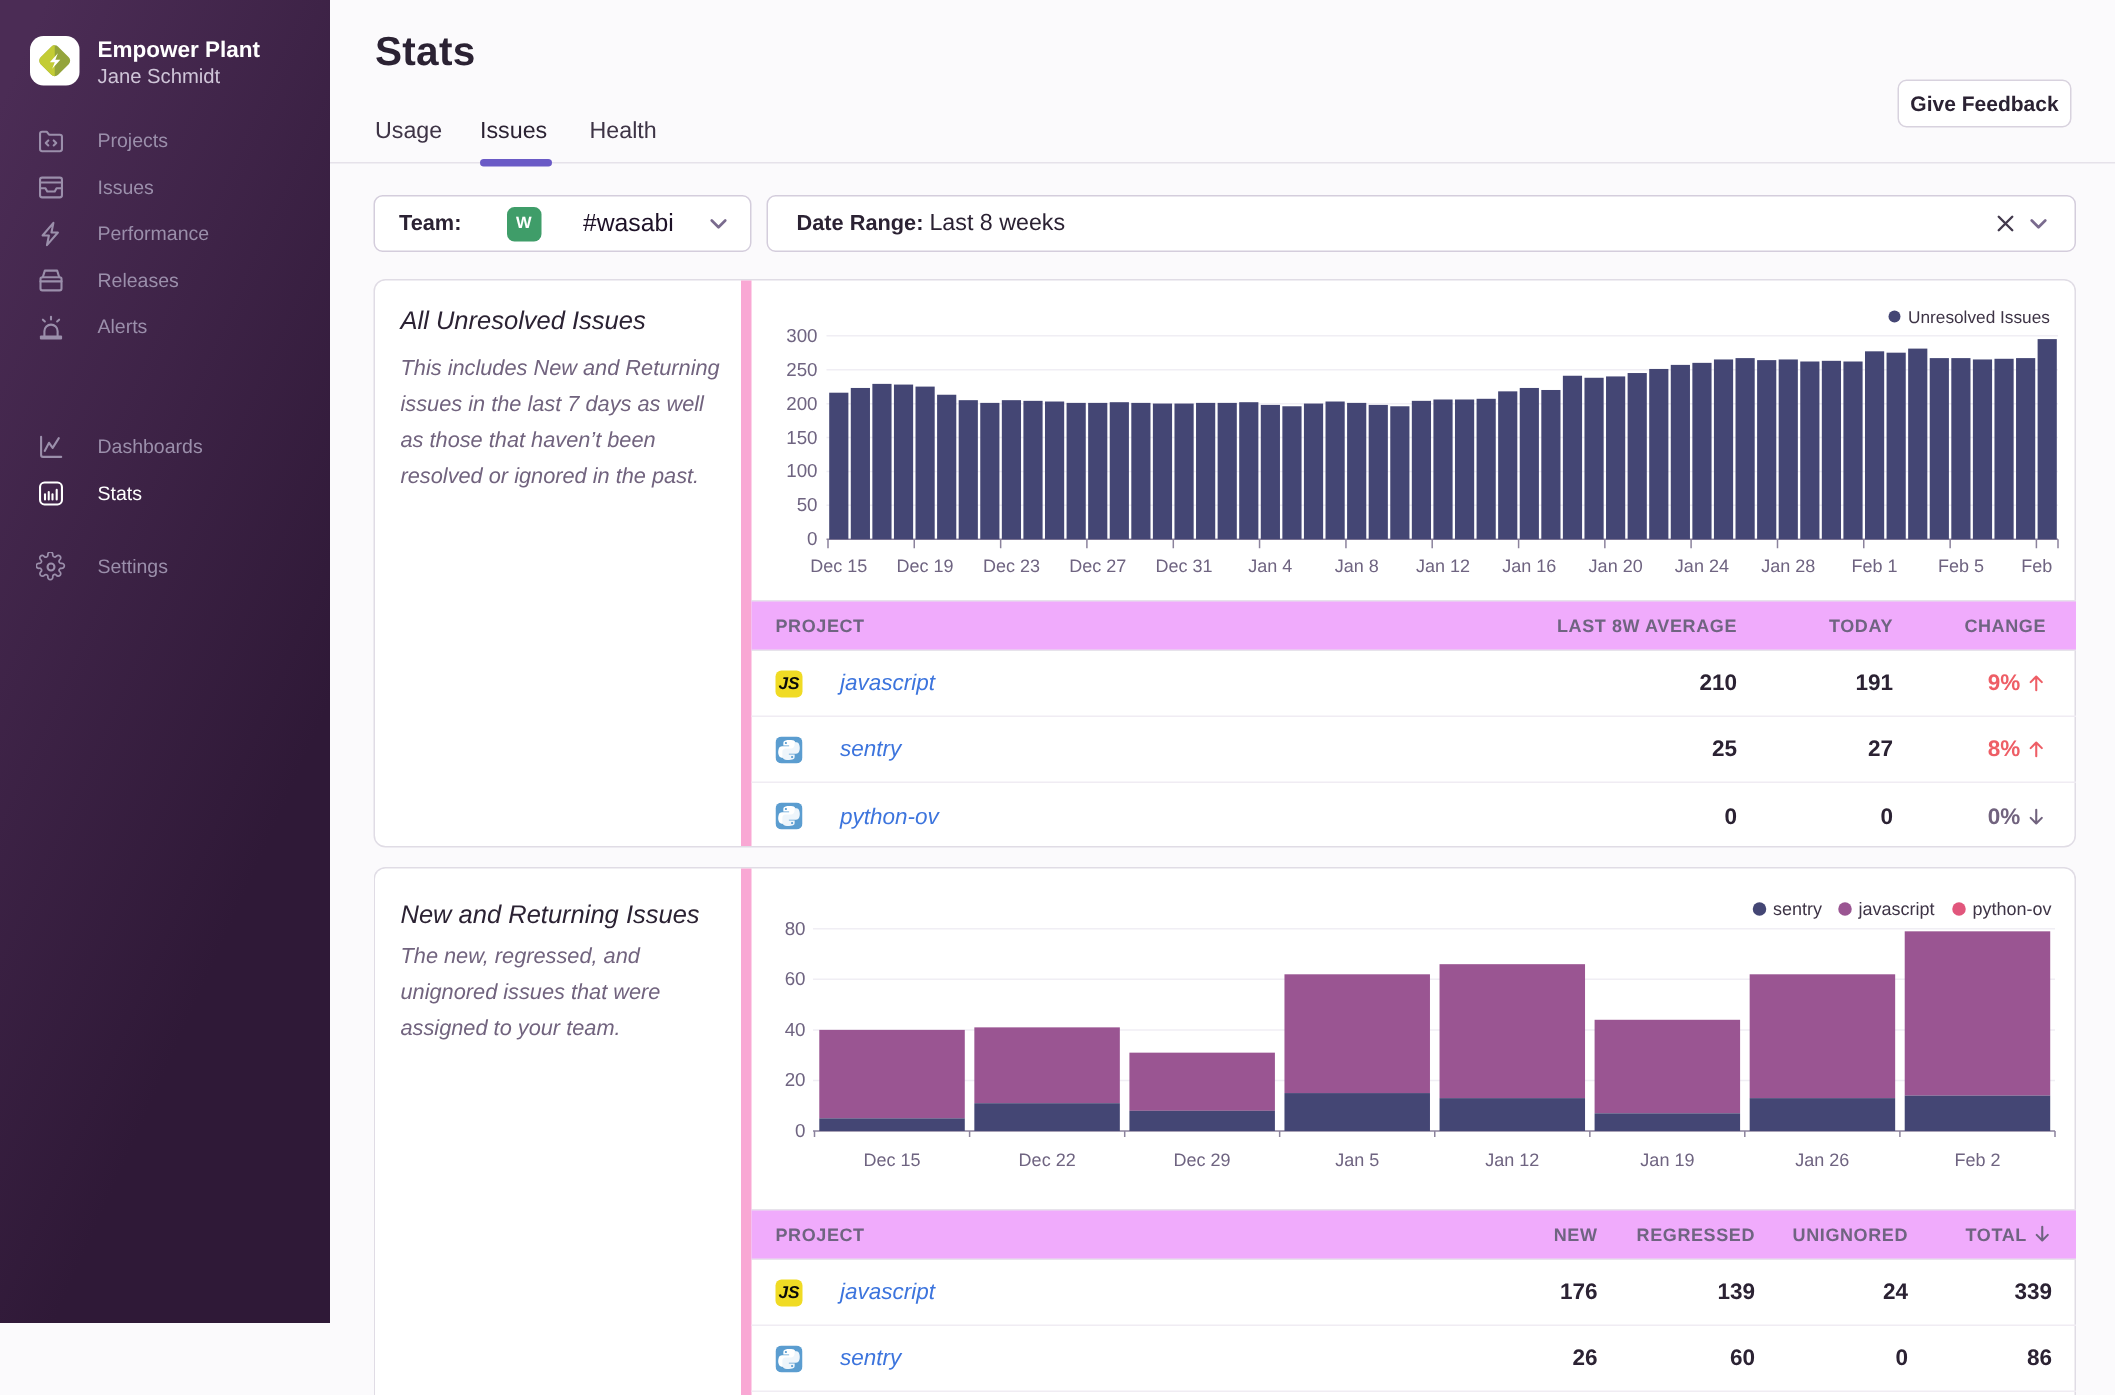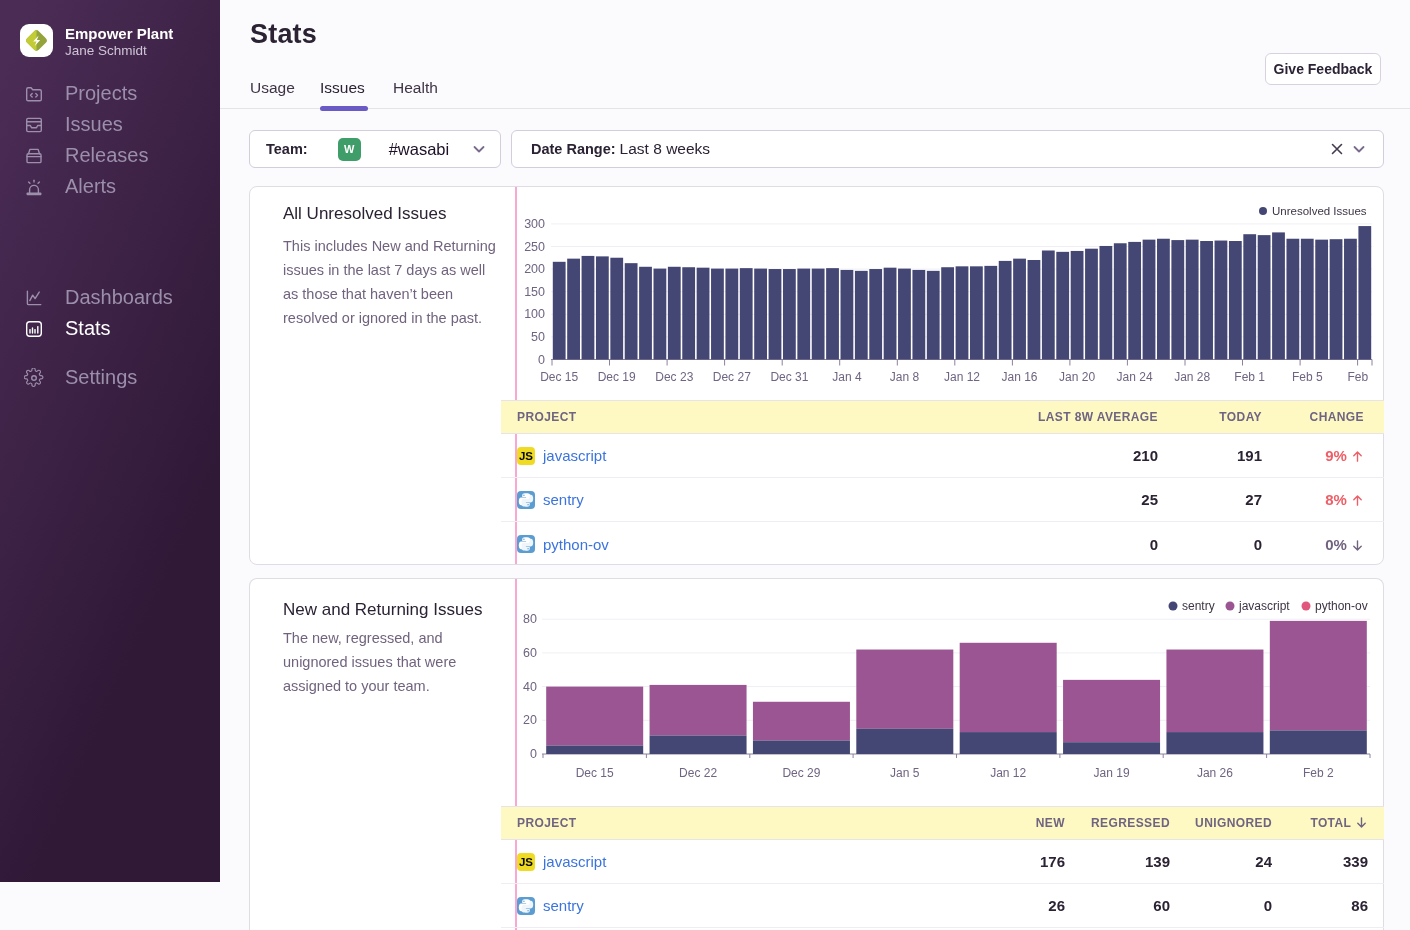--- a/index.html
+++ b/index.html
@@ -2,42 +2,42 @@
 <html><head><meta charset="utf-8">
 <style>
 * { margin:0; padding:0; box-sizing:border-box; }
 html,body { width:1410px; height:930px; overflow:hidden; font-family:"Liberation Sans",sans-serif; background:#fbfafc; color:#2b2233; }
 .sidebar { position:absolute; left:0; top:0; width:220px; height:882px; background:linear-gradient(294deg,#2f1937 30%,#4b2c55 95%); }
 .logo-box { position:absolute; left:20px; top:24px; width:33px; height:33px; background:#fff; border-radius:9px; display:flex; align-items:center; justify-content:center; }
 .org-name { position:absolute; left:65px; top:25px; font-size:15px; font-weight:bold; color:#fff; }
 .org-user { position:absolute; left:65px; top:43px; font-size:13.5px; color:#cfc5d8; }
 .nav-item { display:flex; align-items:center; height:31px; padding-left:24px; }
 .nav-ic { width:20px; height:20px; display:flex; align-items:center; }
-.nav-tx { margin-left:21px; font-size:20px; }
+.nav-tx { margin-left:21px; font-size:13px; }
 .nav-a { position:absolute; left:0; top:78px; width:220px; }
 .nav-b { position:absolute; left:0; top:282px; width:220px; }
 .nav-c { position:absolute; left:0; top:362px; width:220px; }
 .h1 { position:absolute; left:250px; top:19px; font-size:27px; font-weight:bold; letter-spacing:0.2px; }
 .feedback { position:absolute; left:1265px; top:17px; width:116px; height:32px; background:#fff; border:1px solid #d8d2de; border-radius:6px; font-size:14px; font-weight:bold; color:#2b2233; display:flex; align-items:center; justify-content:center;margin-top:36px; }
 .tab { position:absolute; top:79px; font-size:15.5px; color:#3e3446; }
 .tab-line { position:absolute; left:220px; top:108px; width:1190px; height:1px; background:#e6e2ea; }
 .tab-underline { position:absolute; left:320px; top:106px; width:48px; height:5px; background:#6a5ac6; border-radius:3px; z-index:2; }
 .selbox { position:absolute; top:130px; height:38px; background:#fff; border:1px solid #d4cddc; border-radius:6px; display:flex; align-items:center; }
 .sel-label { font-weight:bold; font-size:14.5px; color:#2b2233; }
 .avatar { width:23px; height:23px; border-radius:5px; background:#3f9d69; color:#fff; font-size:11px; font-weight:bold; display:flex; align-items:center; justify-content:center; }
 .panel { position:absolute; left:249px; width:1135px; background:#fff; border:1px solid #e0dce5; border-radius:8px; }
-.p-left { position:absolute; left:16px; top:0; width:251px; height:100%; border-right:2px solid #f9a8d4; }
+.p-left { position:absolute; left:0; top:0; width:251px; height:100%; border-right:7px solid #f9a8d4;font-style:italic; }
 .p-h { position:absolute; left:17px; top:17px; font-size:17px; color:#2b2233; }
 .p-d { position:absolute; left:17px; top:47px; font-size:14.5px; line-height:24px; color:#71637e; }
 .chartwrap { position:absolute; left:251px; top:0; }
 .tbl { position:absolute; left:251px; width:883px; }
-.thead { height:34px; background:#fef9c3; border-top:1px solid #e7e3eb; border-bottom:1px solid #e7e3eb; display:flex; align-items:center; font-size:12px; font-weight:bold; color:#6f6481; letter-spacing:0.4px; }
+.thead { height:34px; background:#f0abfc; border-top:1px solid #e7e3eb; border-bottom:1px solid #e7e3eb; display:flex; align-items:center; font-size:12px; font-weight:bold; color:#6f6481; letter-spacing:0.4px; }
 .trow { height:44px; display:flex; align-items:center; border-bottom:1px solid #f0ecf3; font-size:15px; }
 .trow:last-child { border-bottom:none; }
-.c-proj { flex:1; padding-left:16px; display:flex; align-items:center; gap:8px; }
+.c-proj { flex:1; padding-left:16px; display:flex; align-items:center; gap:25px;font-style:italic; }
 .plink { color:#3c74dd; }
 .c-num { font-weight:600; color:#2b2233; text-align:right; }
 .c1 { width:250px; } .c2 { width:104px; }
 .c-chg { width:102px; text-align:right; padding-right:20px; box-sizing:content-box; font-weight:600; }
 .h-proj { flex:1; padding-left:16px; }
 .h-r { text-align:right; }
 .d1 { width:180px; } .d2 { width:105px; } .d3 { width:102px; } .d4 { width:96px; padding-right:16px; box-sizing:content-box; }
 a { text-decoration:none; }
 </style></head>
 <body>
@@ -71,20 +71,28 @@
       </div>
       <div class="nav-item">
         <span class="nav-ic">
           <svg width="20" height="20" viewBox="0 0 20 20" fill="none" stroke="#9b8fab" stroke-width="1.4" stroke-linecap="round" stroke-linejoin="round">
             <rect x="2.7" y="3.4" width="14.6" height="13.2" rx="1.4"></rect>
             <path d="M2.7 6.7h14.6"></path>
             <path d="M2.7 10.5h3.6l1.2 2.2h5l1.2-2.2h3.6"></path>
           </svg>
         </span>
         <span class="nav-tx" style="color:#9b8fab">Issues</span>
+      </div>
+      <div class="nav-item">
+        <span class="nav-ic">
+          <svg width="20" height="20" viewBox="0 0 20 20" fill="none" stroke="#9b8fab" stroke-width="1.4" stroke-linecap="round" stroke-linejoin="round">
+            <path d="M11.6 2.6 4.4 11h4.2l-1.3 6.4L14.6 9h-4.3l1.3-6.4z"></path>
+          </svg>
+        </span>
+        <span class="nav-tx" style="color:#9b8fab">Performance</span>
       </div>
       <div class="nav-item">
         <span class="nav-ic">
           <svg width="20" height="20" viewBox="0 0 20 20" fill="none" stroke="#9b8fab" stroke-width="1.4" stroke-linecap="round" stroke-linejoin="round">
             <rect x="3" y="7.8" width="14" height="8.8" rx="1.2"></rect>
             <path d="M4.5 7.8 5.9 3.4h8.2l1.4 4.4"></path>
             <path d="M3 10.6h14"></path>
           </svg>
         </span>
         <span class="nav-tx" style="color:#9b8fab">Releases</span>

